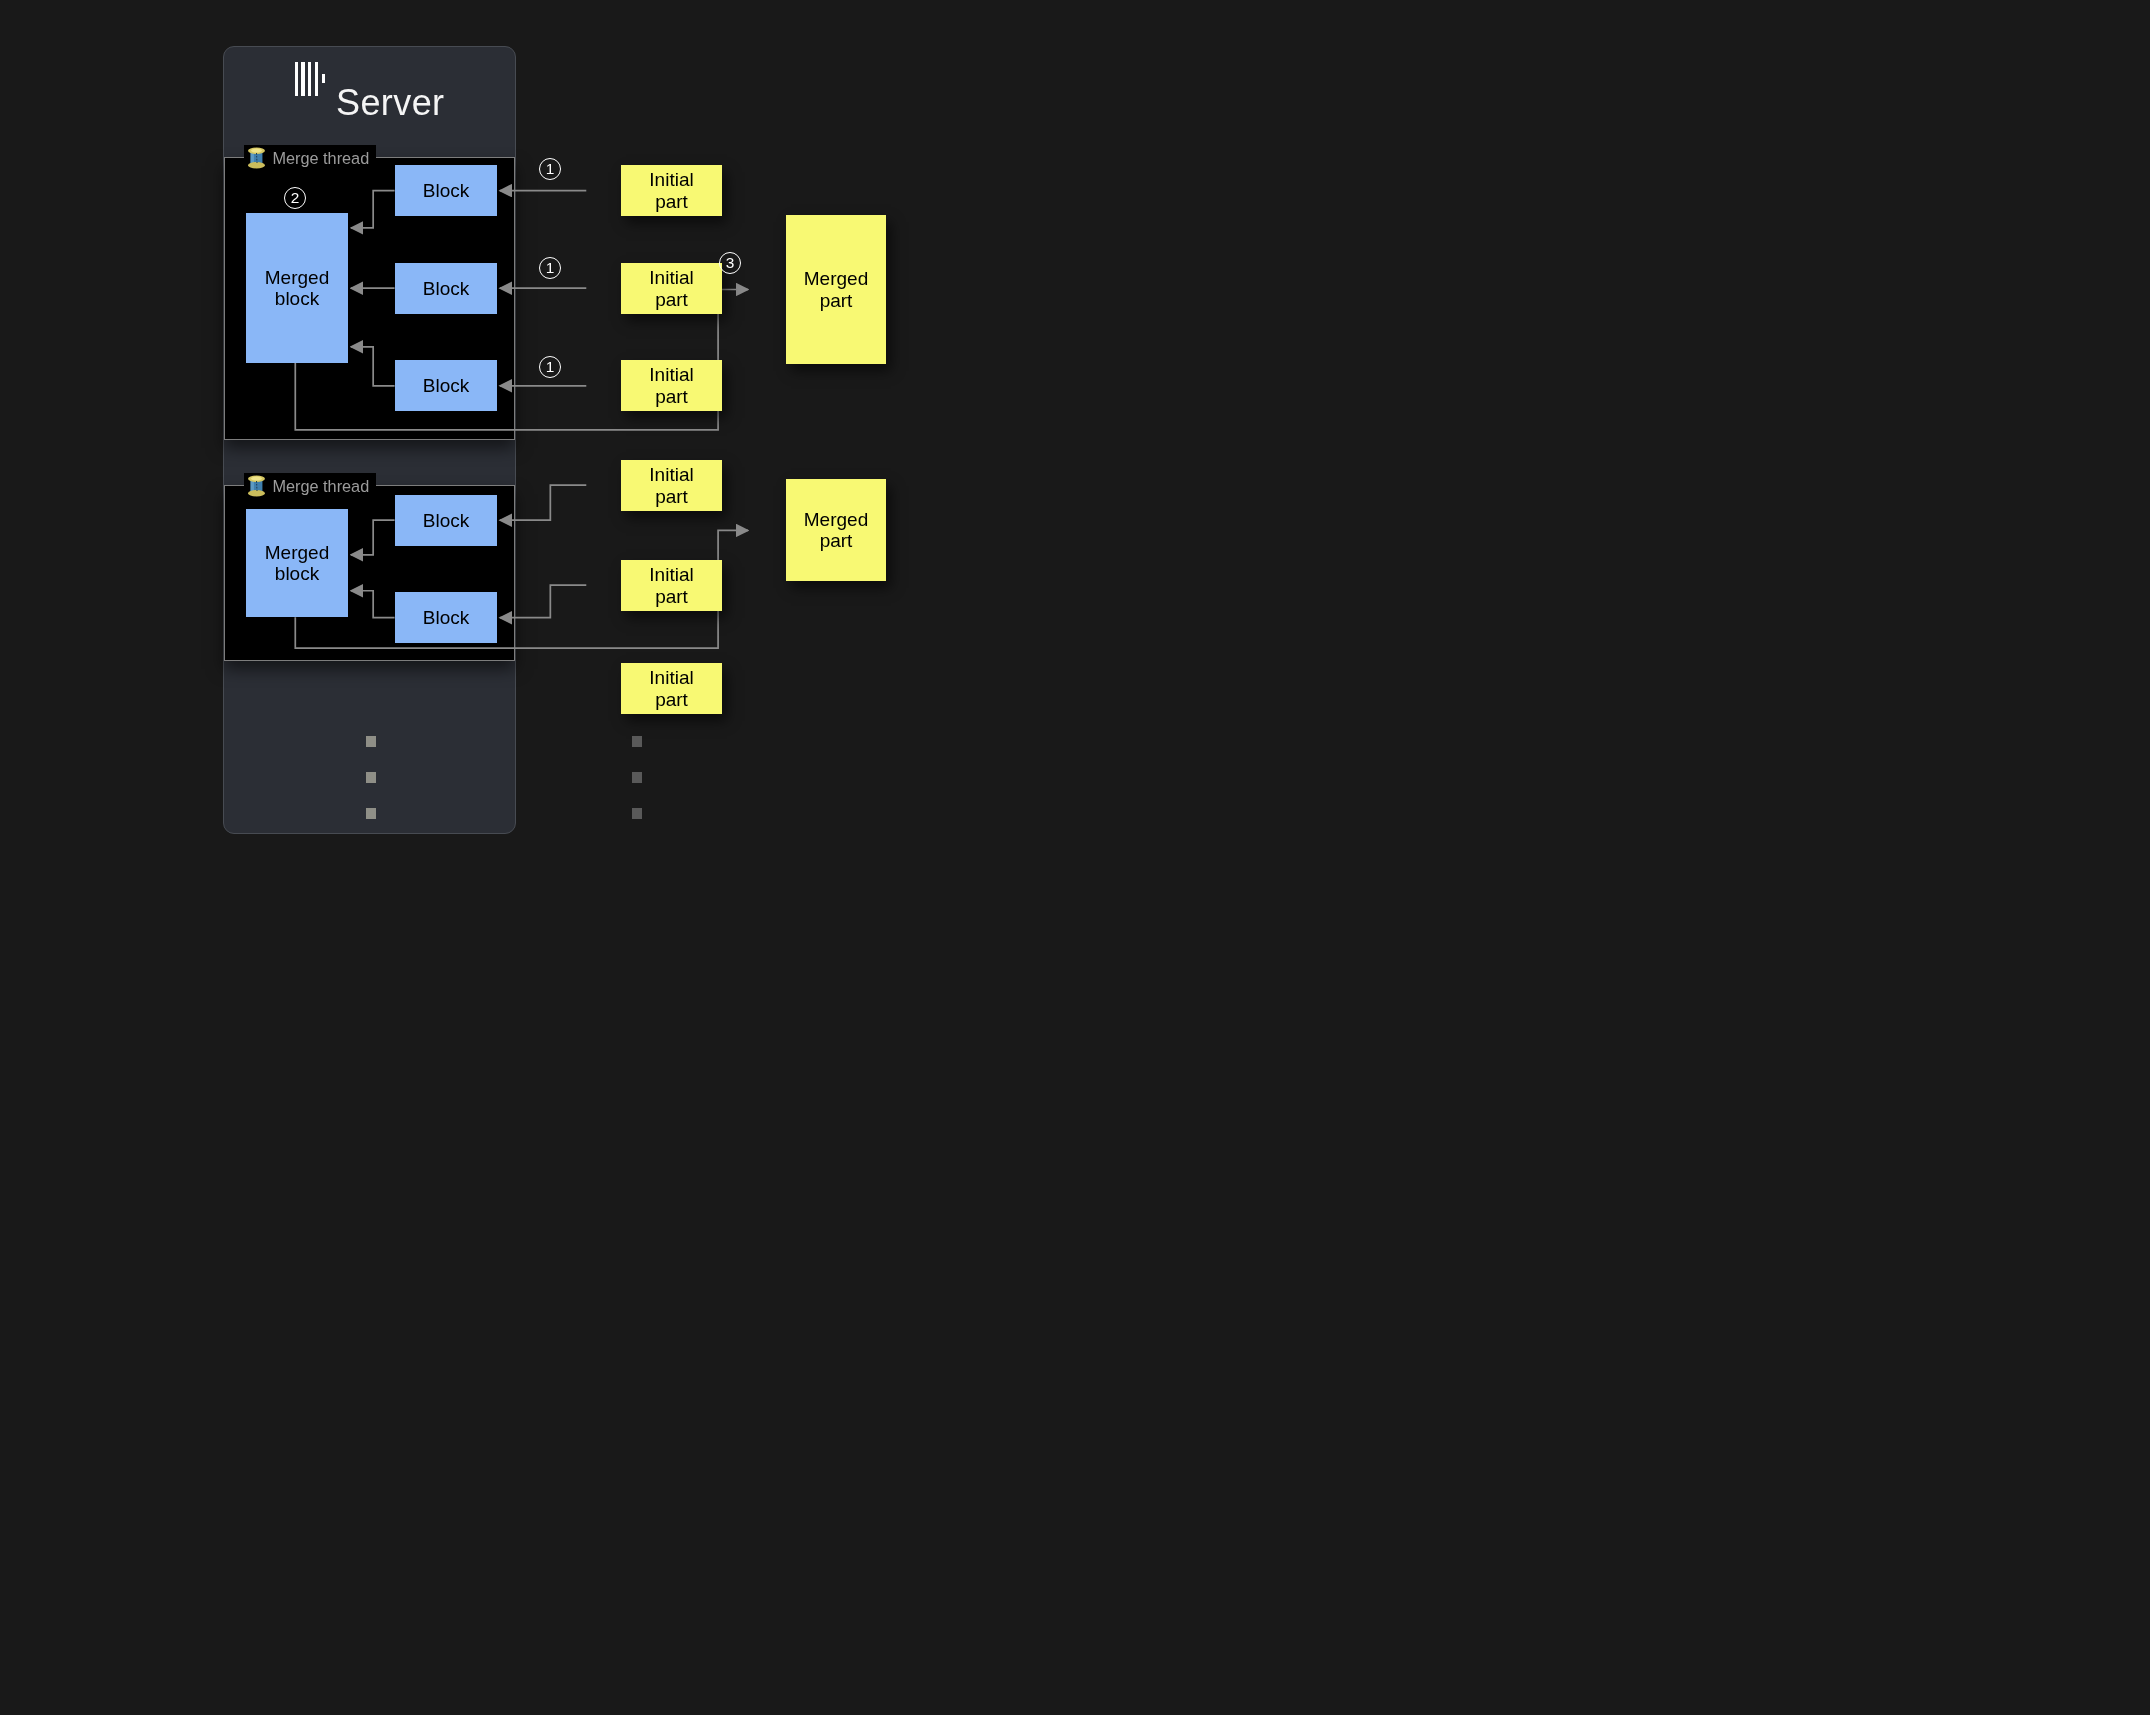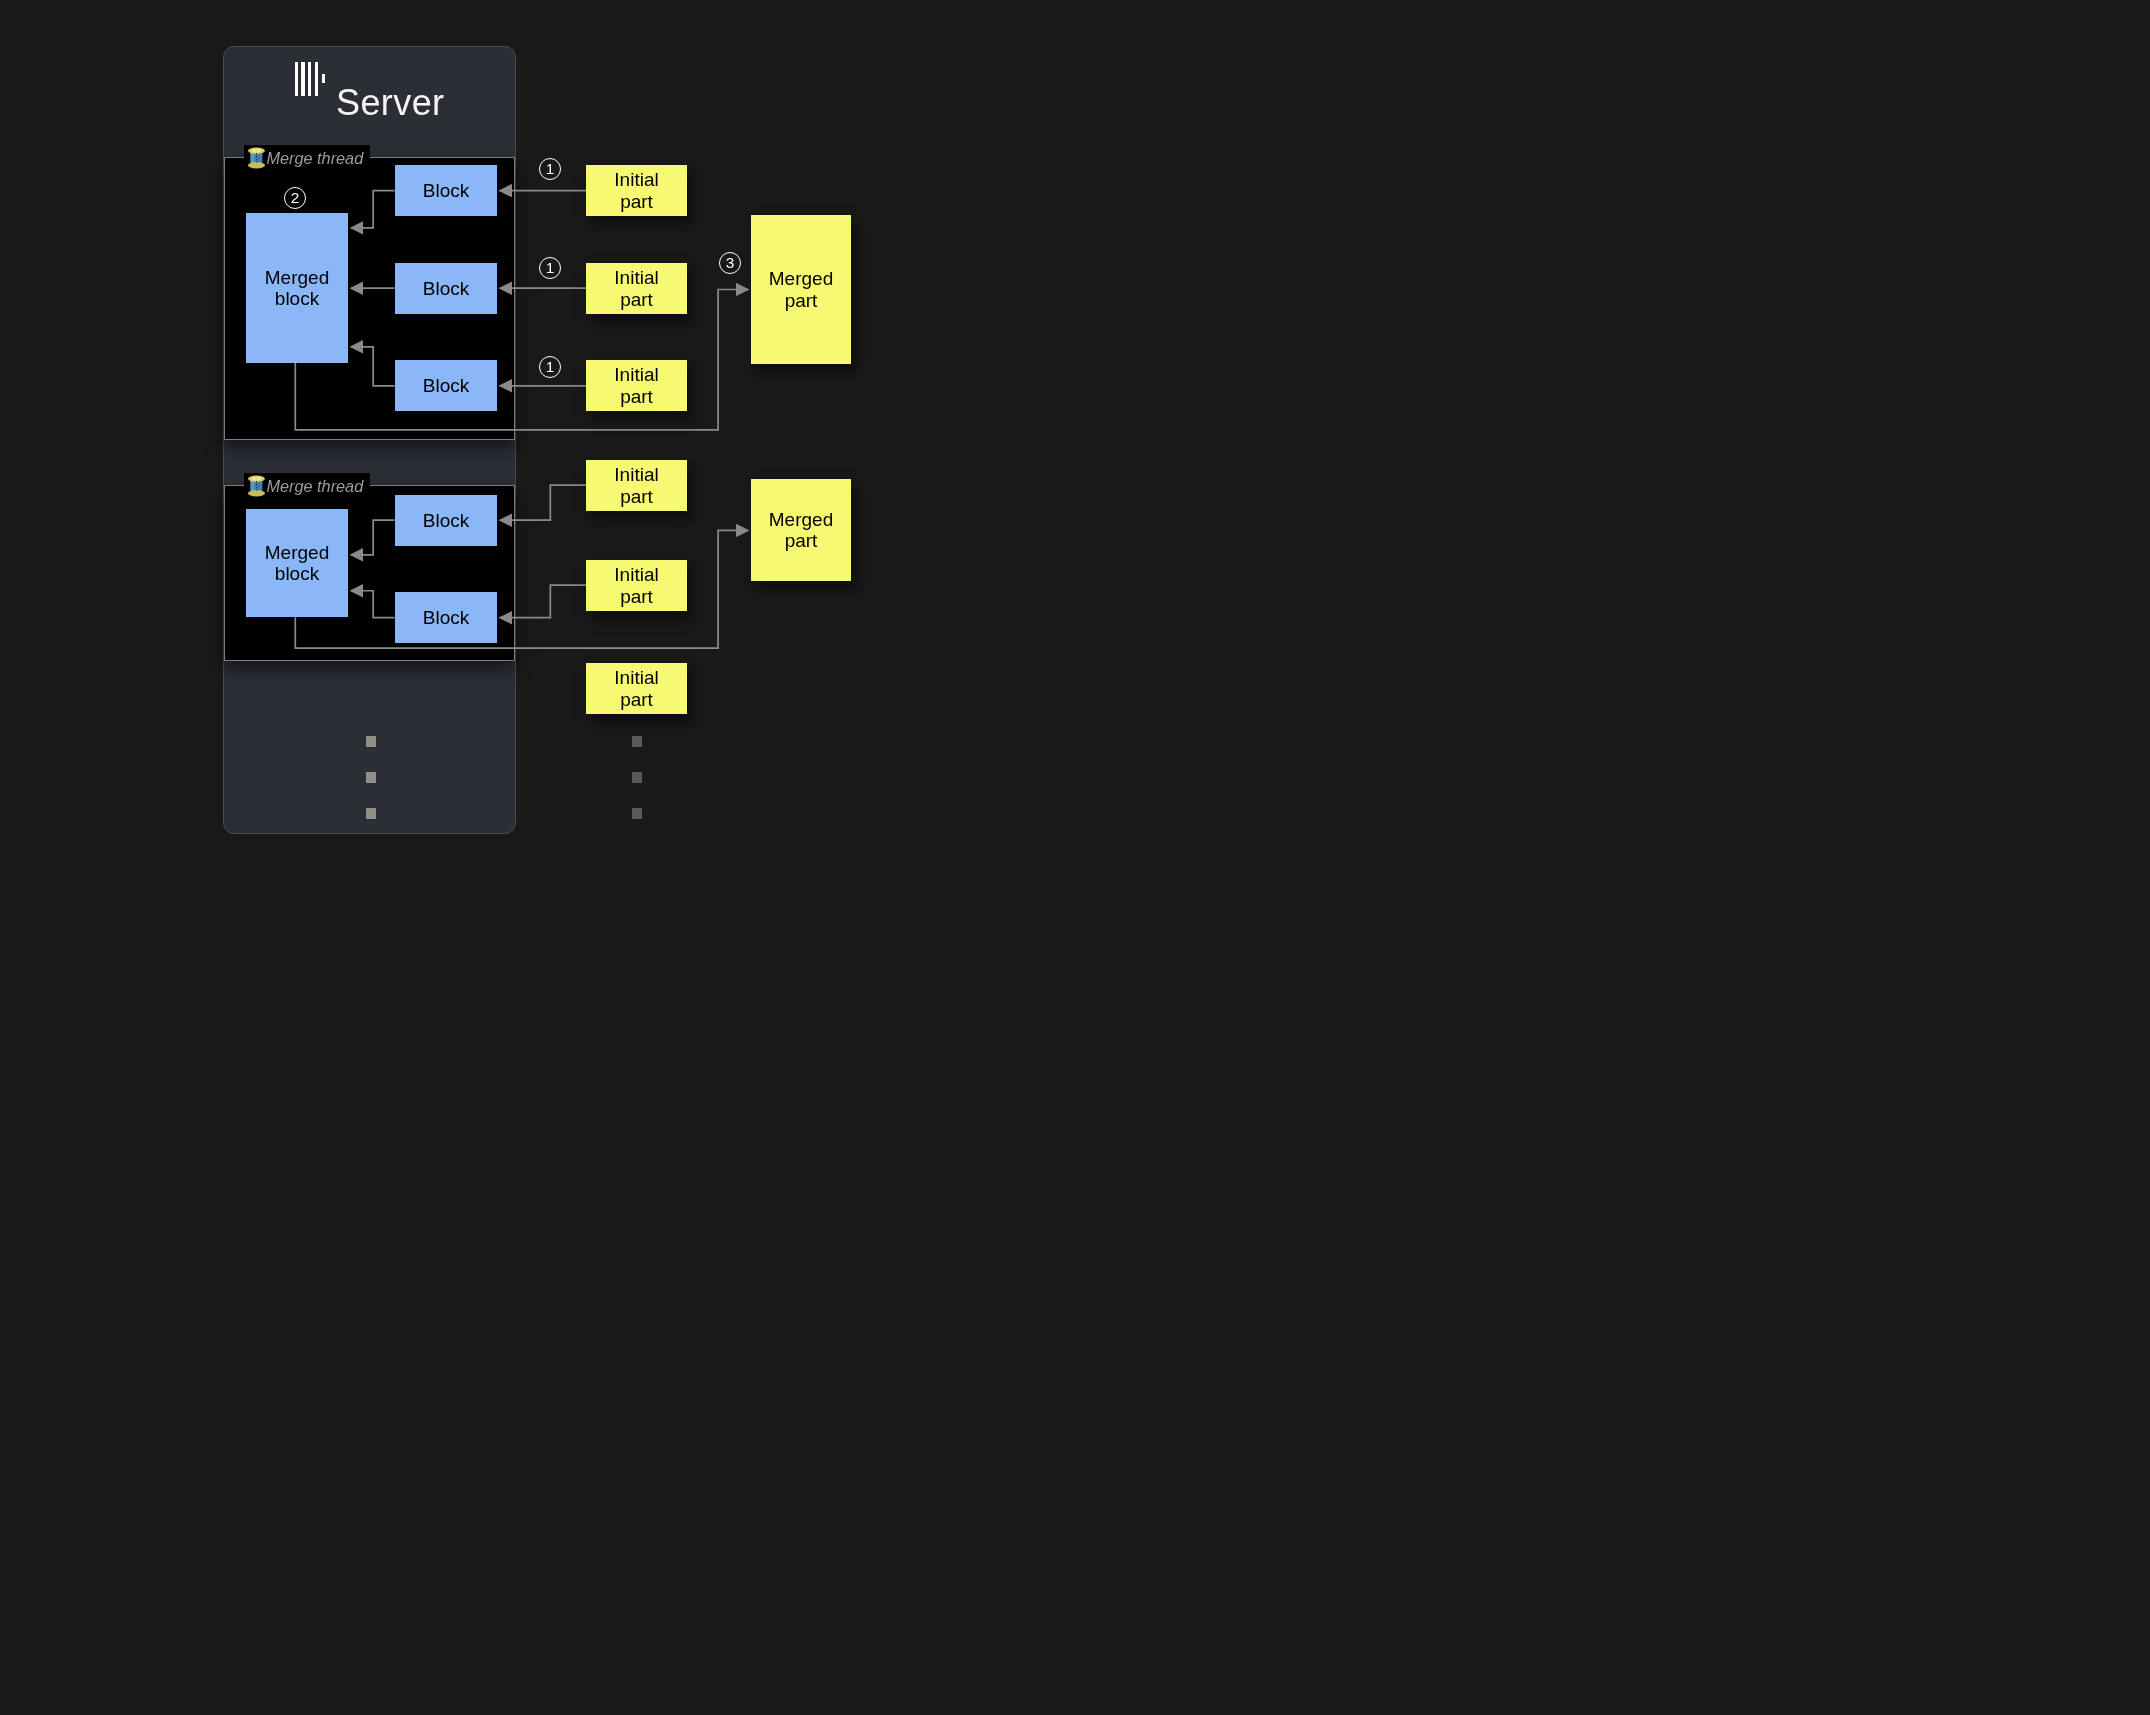--- a/index.html
+++ b/index.html
@@ -47,37 +47,37 @@
   .thread-box{
     background:var(--thread-box-bg);
     border:0.9px solid var(--thread-box-border);
     box-sizing:border-box;
     box-shadow:0 8.6px 15.4px rgba(0,0,0,.55);
   }
   .thread-box-1{left:224px;top:157px;width:291px;height:283px;}
   .thread-box-2{left:224px;top:485px;width:291px;height:176px;}
   .thread-legend{
     position:absolute;top:-13px;left:19px;height:26px;
-    display:flex;align-items:center;
+    display:flex;align-items:center;gap:6px;
     background:var(--thread-box-bg);
     padding:0 6.8px 0 3.4px;
-    font-style:italic;
   }
   .thread-legend .legend-text{
     color:var(--thread-label);font-size:16.3px;white-space:nowrap;
   }
   
   .node{
     display:flex;align-items:center;justify-content:center;text-align:center;
     color:var(--box-text);font-size:19px;line-height:1.12;box-sizing:border-box;
   }
   .blue{background:var(--block-fill);justify-content:center;}
   .yellow{
     background:var(--part-fill);
     box-shadow:5.1px 6.8px 12px rgba(0,0,0,.55);
+    margin-left:35px;
   }
   .node .wrap{display:inline-block;max-width:74px;}
   .merged-block-1{left:246px;top:213px;width:102px;height:150px;}
   .merged-block-2{left:246px;top:509px;width:102px;height:108px;}
   .block-1{left:395px;top:165px;width:102px;height:51px;}
   .block-2{left:395px;top:263px;width:102px;height:51px;}
   .block-3{left:395px;top:360px;width:102px;height:51px;}
   .block-4{left:395px;top:495px;width:102px;height:51px;}
   .block-5{left:395px;top:592px;width:102px;height:51px;}
   .ip-1{left:586px;top:165px;width:101px;height:51px;}

